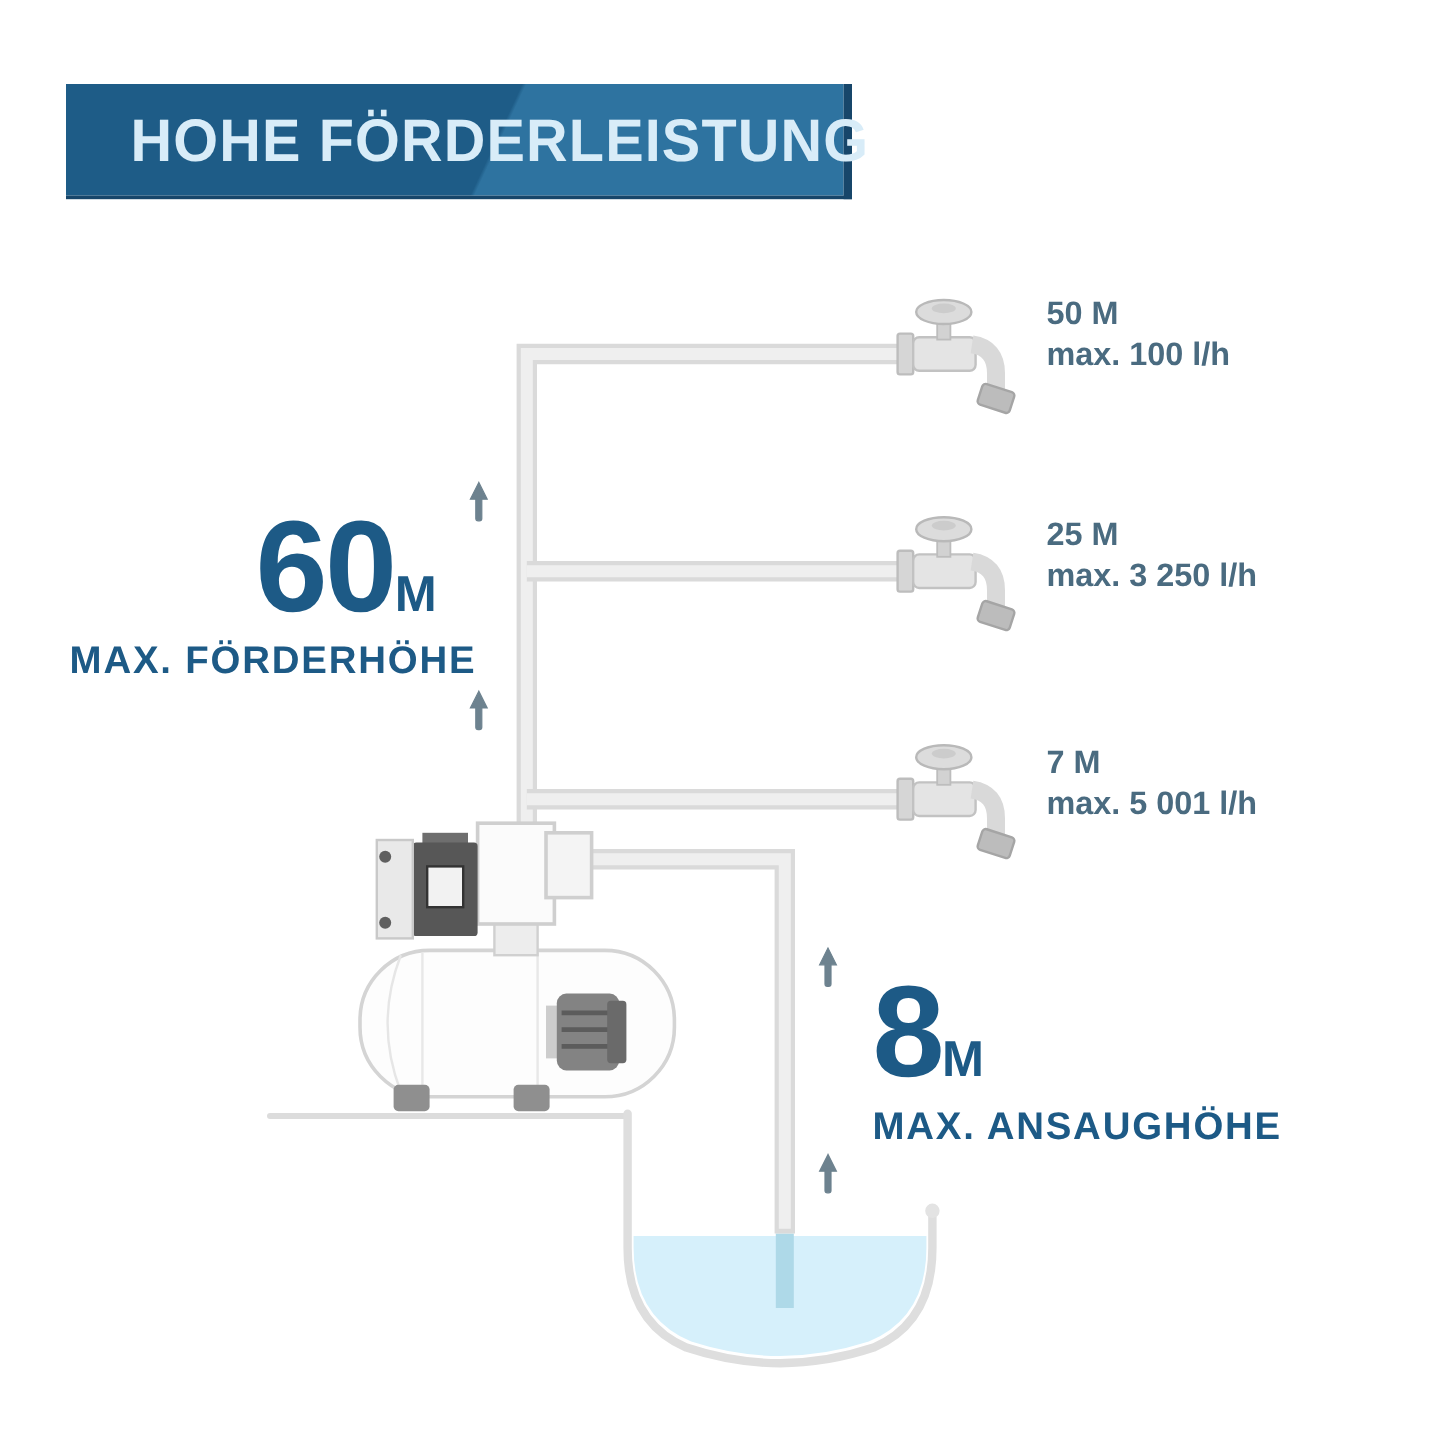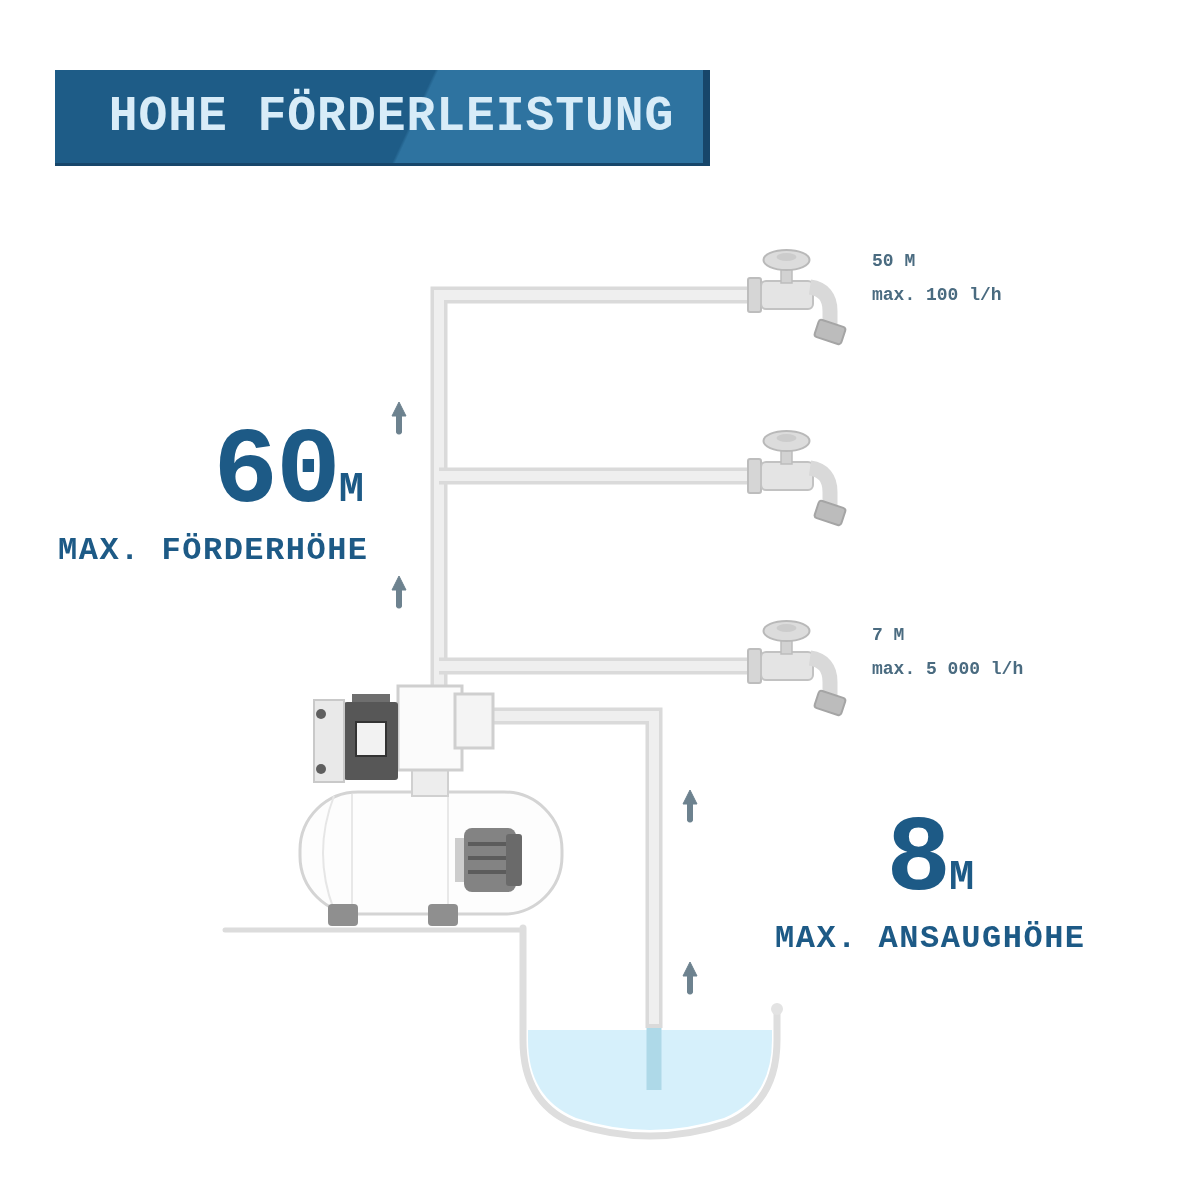--- a/index.html
+++ b/index.html
@@ -12,21 +12,21 @@
     --pipeEdge:#dadada;
     --pipeFill:#efefef;
     --water:#d6f0fb;
     --pipeUnderwater:#aed9e8;
     --arrow:#6d828f;
     --lineGray:#dcdcdc;
   }
   *{margin:0;padding:0;box-sizing:border-box;}
   html,body{width:1200px;height:1200px;background:#ffffff;overflow:hidden;
     font-family:"Liberation Sans", sans-serif;}
-  .stage{position:relative;width:1200px;height:1200px;background:#fff;font-family:Liberation Mono, monospace;}
+  .stage{position:relative;width:1200px;height:1200px;background:#fff;}
 
   
   .banner{position:absolute;left:55px;top:70px;width:655px;height:96px;
     background:linear-gradient(115deg,var(--bannerBg) 55%,var(--bannerBgLight) 55.5%);
     border-right:7px solid var(--bannerEdge);
     border-bottom:3px solid var(--bannerEdge);
     display:flex;align-items:center;}
   .banner h1{color:var(--bannerText);font-size:50px;font-weight:bold;
     letter-spacing:1px;padding-left:56px;white-space:nowrap;
     transform:scaleX(.96);transform-origin:left center;}
@@ -36,32 +36,32 @@
   .pipe-outer{fill:none;stroke:var(--pipeEdge);stroke-width:17;}
   .pipe-inner{fill:none;stroke:var(--pipeFill);stroke-width:10;}
   .pipe-under{fill:none;stroke:var(--pipeUnderwater);stroke-width:15;}
   .floor{stroke:var(--lineGray);stroke-width:5;stroke-linecap:round;}
   .basin{stroke:#dedede;stroke-width:7;fill:none;stroke-linecap:round;}
   .water{fill:var(--water);}
   .arrow{fill:var(--arrow);stroke:var(--arrow);}
 
   
   .outlet-label{position:absolute;left:872px;color:var(--labelSlate);
-    font-weight:bold;font-size:18px;line-height:34px;white-space:nowrap;}
+    font-weight:bold;font-size:27px;line-height:34px;white-space:nowrap;}
   .outlet-1{top:244px;} .outlet-2{top:428px;} .outlet-3{top:618px;}
 
   
   .measure{position:absolute;white-space:nowrap;}
   .measure .bignum{color:var(--accent);font-size:108px;font-weight:bold;
     line-height:1;letter-spacing:-2px;}
   .measure .bigunit{color:var(--accent);font-size:42px;font-weight:bold;}
   .measure .sub{color:var(--accent);font-size:32px;font-weight:bold;
     letter-spacing:1.5px;margin-top:6px;}
   .measure-left{left:58px;top:418px;width:306px;text-align:right;}
-  .measure-right{left:727px;top:806px;text-align:center;margin-left:48px;}
+  .measure-right{left:727px;top:806px;text-align:left;}
 </style>
 </head>
 <body>
 
 <div class="stage">
 
   <div class="banner">
     <h1>HOHE FÖRDERLEISTUNG</h1>
   </div>
 
@@ -139,23 +139,27 @@
     <use href="#dim-arrow" class="arrow" x="399" y="402"></use>
     <use href="#dim-arrow" class="arrow" x="399" y="576"></use>
     <use href="#dim-arrow" class="arrow" x="690" y="790"></use>
     <use href="#dim-arrow" class="arrow" x="690" y="962"></use>
   </svg>
 
   <div class="outlet-label outlet-1">
     <div>50 M</div>
     <div>max. 100 l/h</div>
   </div>
+  <div class="outlet-label outlet-2">
+    <div>25 M</div>
+    <div>max. 3 250 l/h</div>
+  </div>
   <div class="outlet-label outlet-3">
     <div>7 M</div>
-    <div>max. 5 000 l/h</div>
+    <div>max. 5 001 l/h</div>
   </div>
 
   <div class="measure measure-left">
     <div>
       <span class="bignum">60</span><span class="bigunit">M</span>
     </div>
     <div class="sub">MAX. FÖRDERHÖHE</div>
   </div>
 
   <div class="measure measure-right">

